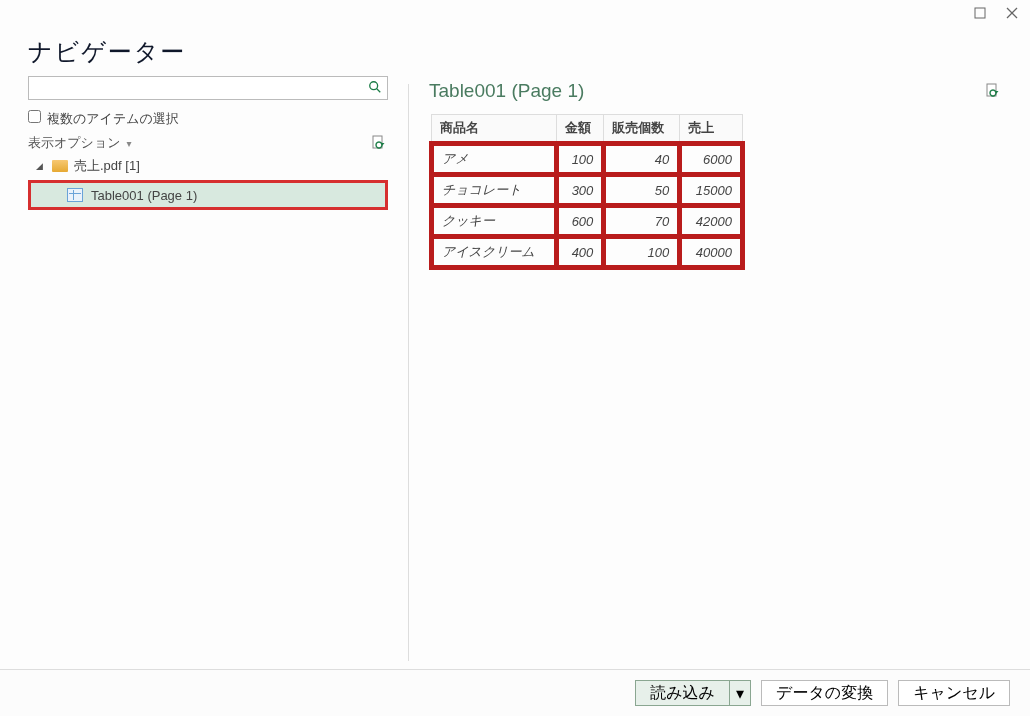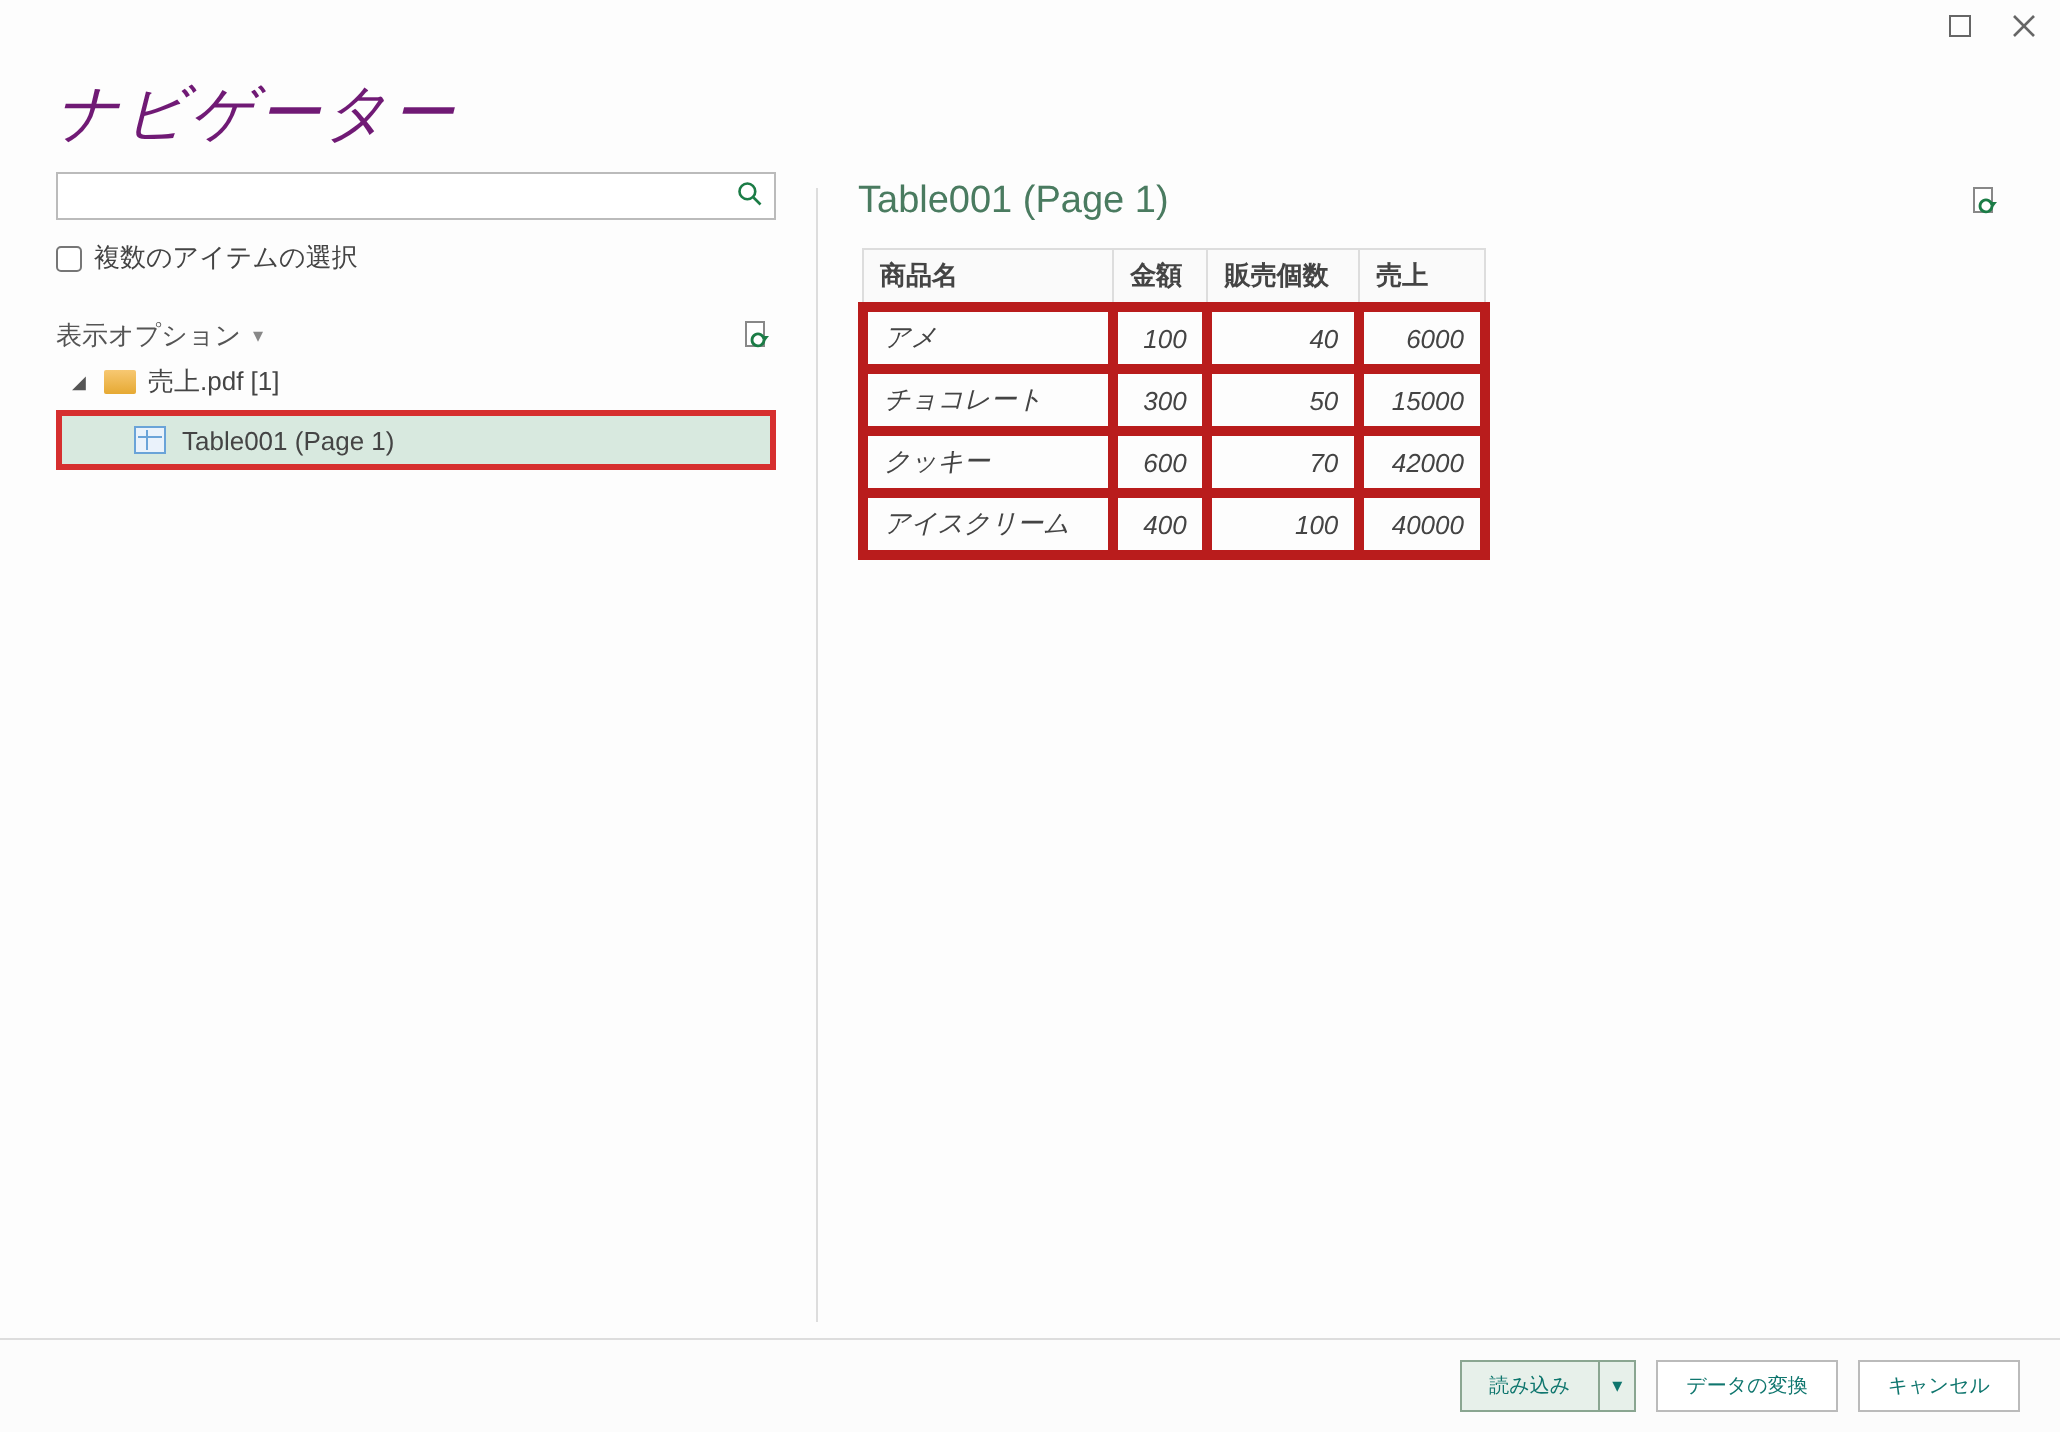--- a/index.html
+++ b/index.html
@@ -24,25 +24,24 @@
 }
 .titlebar-btn {
   width: 16px; height: 16px;
   display: flex; align-items: center; justify-content: center;
   color: #666; font-size: 15px; cursor: pointer;
 }
 .header {
   padding: 10px 28px 8px 28px;
 }
 .header h1 {
-  font-size: 31px;
+  font-size: 24px;
   font-weight: 400;
-  color: #701a75;
+  color: #0f172a;
   letter-spacing: 2px;
-  font-style: italic;
 }
 .main {
   flex: 1;
   display: flex;
   padding: 0 28px 8px 28px;
   gap: 20px;
   overflow: hidden;
 }
 .left-panel {
   width: 360px;
@@ -62,23 +61,22 @@
 }
 .search-icon {
   position: absolute;
   right: 6px; top: 4px;
   color: #1b7c46;
   font-size: 14px;
   pointer-events: none;
 }
 .checkbox-row {
   display: flex;
-  align-items: center;
   gap: 6px;
-  margin-bottom: 21px;
+  margin-bottom: 6px;
 }
 .checkbox-row input { width: 13px; height: 13px; }
 .options-row {
   display: flex;
   justify-content: space-between;
   align-items: center;
   margin-bottom: 0;
 }
 .options-btn {
   background: none; border: none;
@@ -175,22 +173,22 @@
   display: flex;
   justify-content: flex-end;
   gap: 10px;
   background: #fcfcfc;
 }
 .btn {
   height: 26px;
   padding: 0 14px;
   border: 1px solid #bbb;
   background: #fff;
-  font-size: 10px;
-  color: #0f766e;
+  font-size: 16px;
+  color: #000000;
   cursor: pointer;
   display: inline-flex;
   align-items: center;
 }
 .btn.primary {
   border-color: #8aa691;
   background: #e7f0ea;
 }
 .split-btn { display: inline-flex; }
 .split-btn .btn:first-child { border-right: none; }

